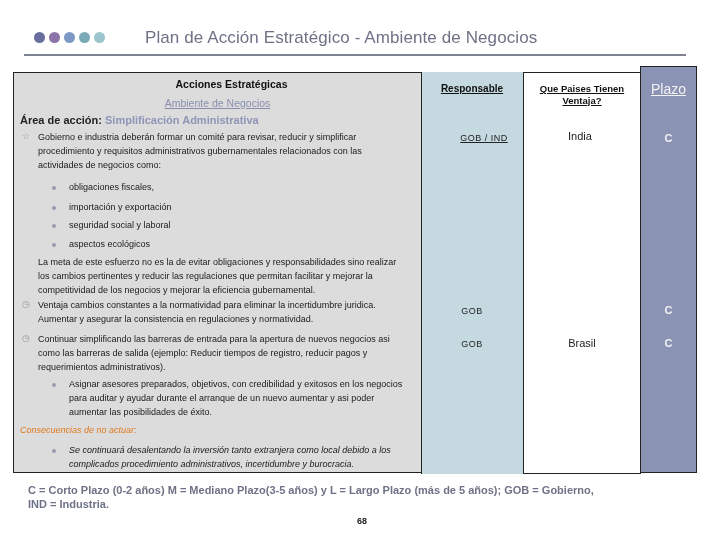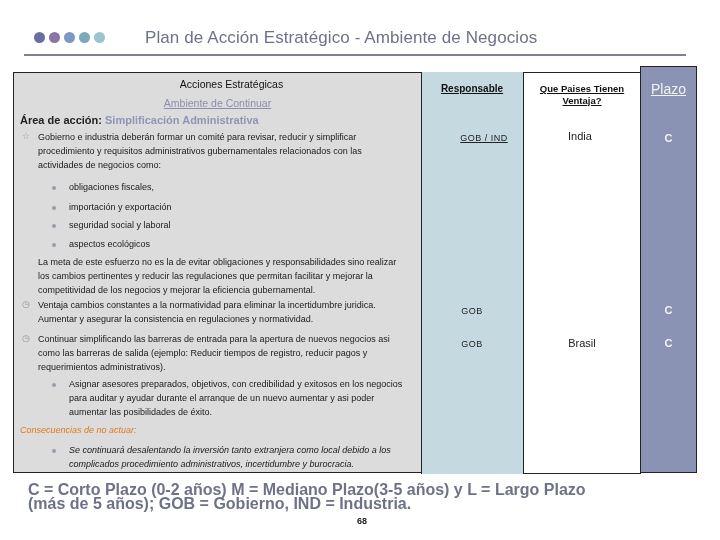--- a/index.html
+++ b/index.html
@@ -11,41 +11,41 @@
   .title { position: absolute; left: 145px; top: 28px; font-size: 17px; color: #6e7286; letter-spacing: 0.1px; }
   .title-rule { position: absolute; left: 24px; top: 54px; width: 662px; height: 2px; background: #7d8190; }
 
   .col-blue { position: absolute; left: 421px; top: 72px; width: 102px; height: 402px; background: #c5d9e0; border-left: 1px solid #222; }
   .col-white { position: absolute; left: 523px; top: 72px; width: 118px; height: 402px; background: #ffffff; border: 1px solid #222; border-left: 1px solid #222; }
   .col-purple { position: absolute; left: 640px; top: 66px; width: 57px; height: 407px; background: #8b93b5; border: 1px solid #222; }
 
   .gray-box { position: absolute; left: 13px; top: 72px; width: 409px; height: 401px; background: #dcdcdc; border: 1px solid #222; }
 
   .hdr { position: absolute; font-size: 10px; font-weight: bold; text-decoration: underline; text-align: center; color: #111; }
-  .hdr-acciones { left: 13px; top: 78px; width: 409px; text-decoration: none; font-weight: normal; font-size: 10.5px; padding-left: 28px; }
+  .hdr-acciones { left: 13px; top: 78px; width: 409px; text-decoration: none; font-weight: bold; font-size: 10.5px; padding-left: 28px; }
   .hdr-ambiente { left: 13px; top: 97px; width: 409px; color: #8a8fb0; font-size: 10.5px; font-weight: normal; }
   .hdr-resp { left: 421px; top: 83px; width: 102px; font-size: 10px; }
   .hdr-paises { left: 523px; top: 83px; width: 118px; font-size: 9.5px; line-height: 12px; }
   .hdr-plazo { left: 640px; top: 81px; width: 57px; color: #f2f2f2; font-size: 14px; font-weight: normal; }
 
   .area { position: absolute; left: 20px; top: 114px; font-size: 11px; font-weight: bold; color: #222; }
   .area .hl { color: #9095b8; }
 
   .txt { position: absolute; font-size: 9px; line-height: 14px; color: #1a1a1a; }
   .ico { position: absolute; font-size: 9px; color: #999; }
   .sub-bullet { position: absolute; width: 4px; height: 4px; border-radius: 50%; background: #9a9ab0; }
 
   .cell { position: absolute; font-size: 9px; color: #222; text-align: center; letter-spacing: 0.5px; }
   .cell-big { position: absolute; font-size: 11px; color: #222; text-align: center; }
   .cell-plazo { position: absolute; font-size: 11px; color: #f2f2f2; font-weight: bold; text-align: center; width: 57px; left: 640px; }
 
   .conseq { position: absolute; left: 20px; top: 425px; font-size: 9px; font-style: italic; color: #e07a1e; text-align: center; }
   .italic { font-style: italic; }
 
-  .legend { position: absolute; left: 28px; top: 483px; width: 570px; font-size: 16px; line-height: 14px; color: #6e7286; font-weight: bold; }
+  .legend { position: absolute; left: 28px; top: 483px; width: 570px; font-size: 11px; line-height: 14px; color: #6e7286; font-weight: bold; }
   .page-num { position: absolute; left: 357px; top: 516px; font-size: 9px; color: #222; font-weight: bold; }
   .logo { position: absolute; left: 622px; top: 498px; text-align: center; }
   .logo-main { font-size: 12px; font-weight: bold; letter-spacing: 2px; color: #111; margin-top: 41px; }
   .logo-sub { font-size: 4px; color: #666; }
 </style>
 </head>
 <body>
 
 <div class="dots">
   <span class="dot" style="background:#6a6e9e"></span>
@@ -56,21 +56,21 @@
 </div>
 <div class="title">Plan de Acción Estratégico - Ambiente de Negocios</div>
 <div class="title-rule"></div>
 
 <div class="col-blue"></div>
 <div class="col-white"></div>
 <div class="col-purple"></div>
 <div class="gray-box"></div>
 
 <div class="hdr hdr-acciones">Acciones Estratégicas</div>
-<div class="hdr hdr-ambiente">Ambiente de Continuar</div>
+<div class="hdr hdr-ambiente">Ambiente de Negocios</div>
 <div class="hdr hdr-resp">Responsable</div>
 <div class="hdr hdr-paises">Que Paises Tienen Ventaja?</div>
 <div class="hdr hdr-plazo">Plazo</div>
 
 <div class="area">
   <span>Área de acción:</span>
   <span class="hl">Simplificación Administrativa</span>
 </div>
 
 <span class="ico" style="left:22px; top:131px;">☆</span>

